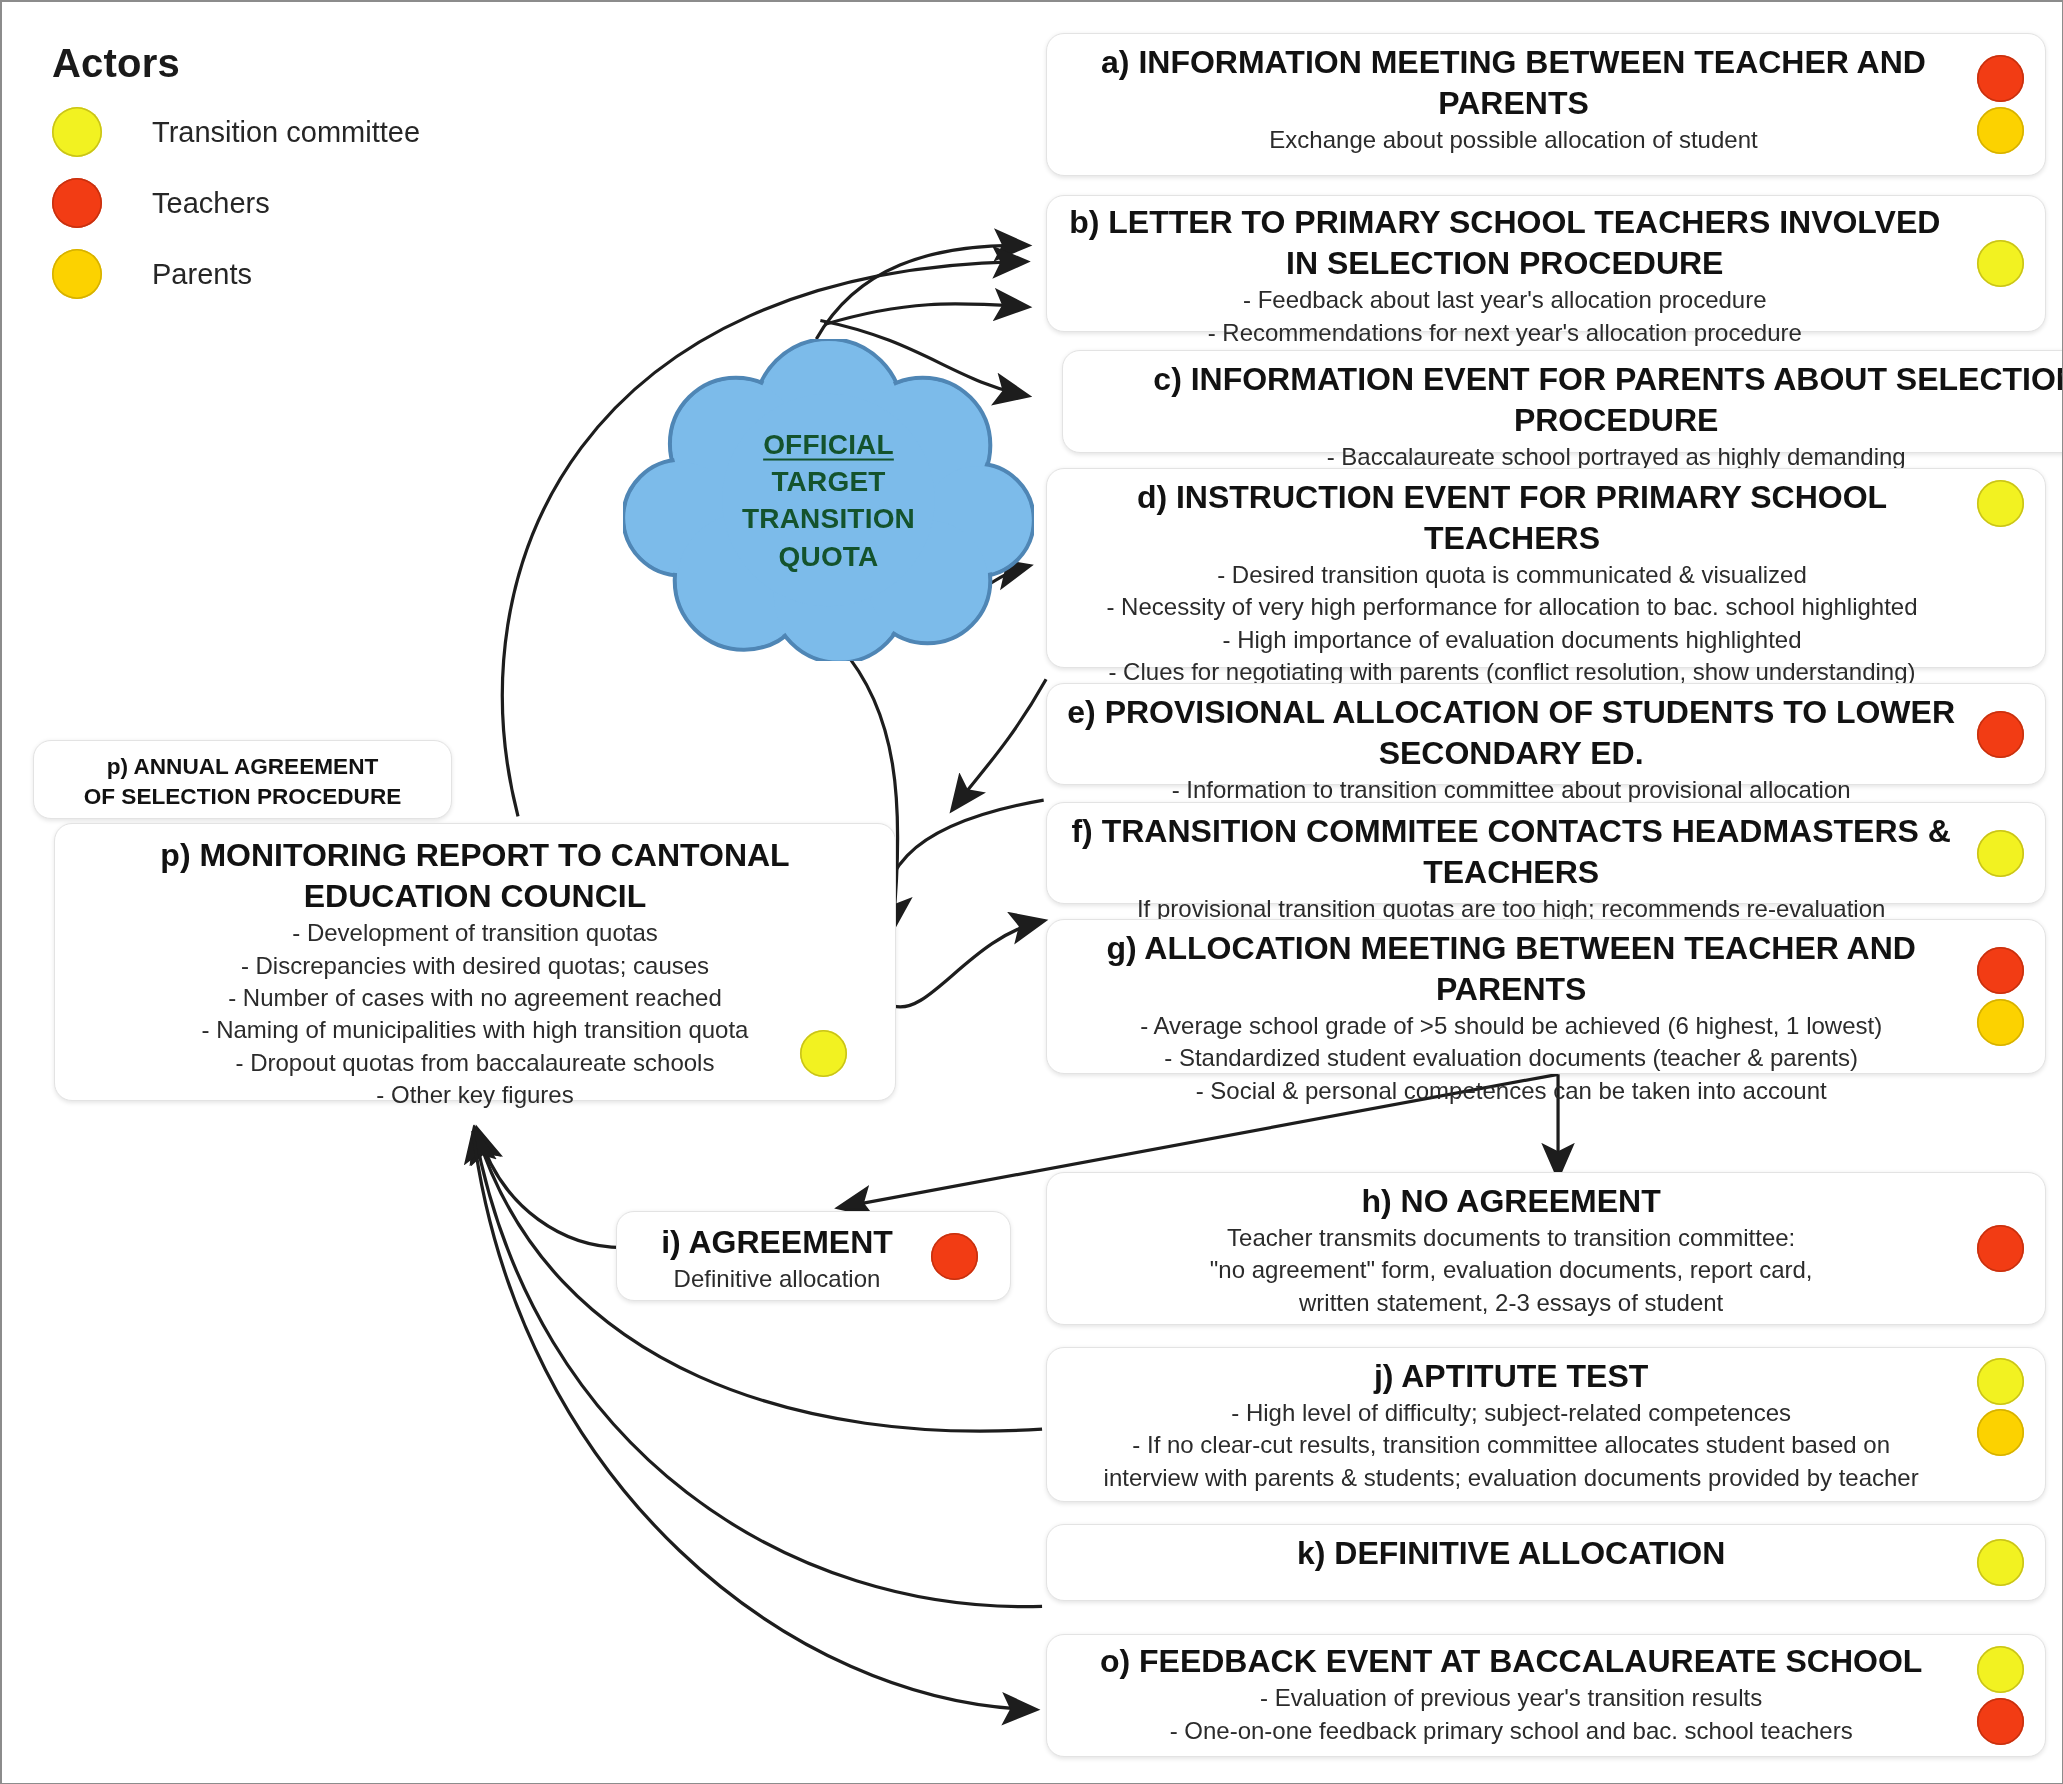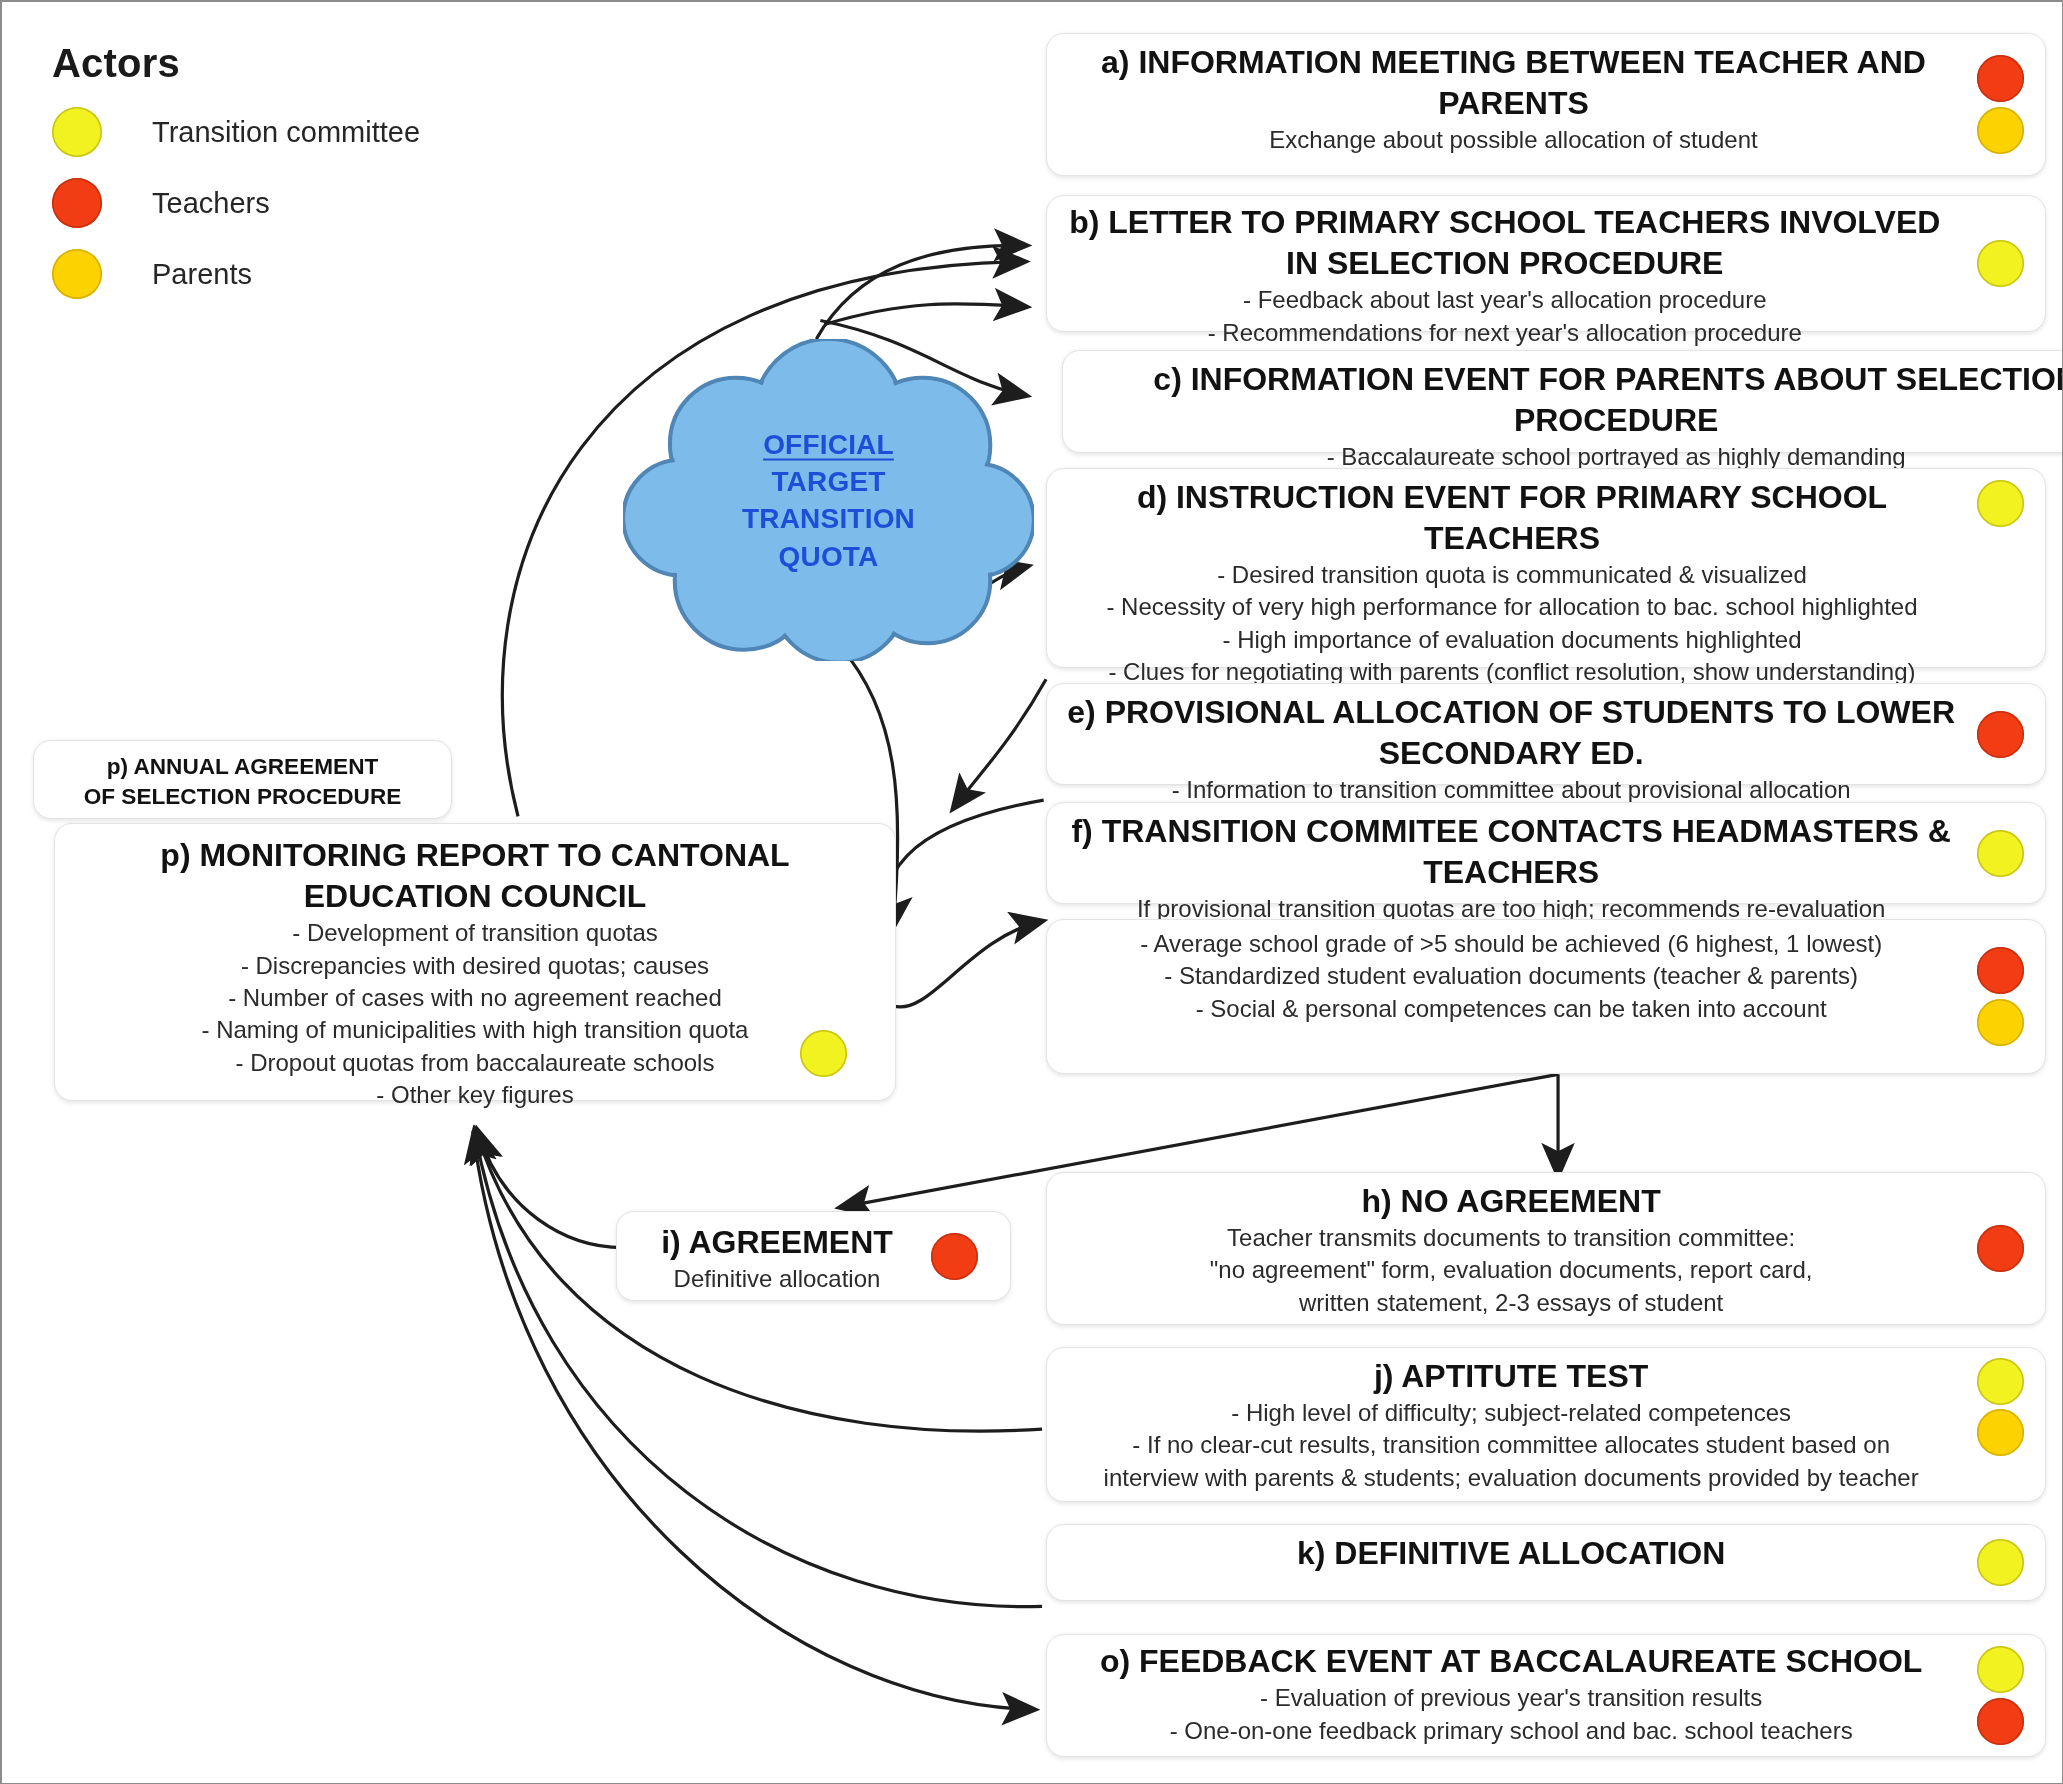--- a/index.html
+++ b/index.html
@@ -39,21 +39,21 @@
   #card-p-annual .body{padding:11.3px 21px;text-align:center;}
   #card-p-annual .hd{font-size:22.6px;line-height:1.3;}
 
   
   #card-i .body{padding:9.7px 97px 9.7px 24px;}
 
   
   #cloud{position:absolute;left:621px;top:337px;width:411px;height:322px;}
   #cloud .txt{
     position:absolute;left:0;right:0;top:50%;transform:translateY(-50%);
-    text-align:center;font-size:28px;font-weight:bold;color:#1d4ed8;line-height:1.33;
+    text-align:center;font-size:28px;font-weight:bold;color:#14532d;line-height:1.33;
     letter-spacing:0.2px;
   }
   #cloud .txt .u{text-decoration:underline;text-underline-offset:4.8px;}
   svg.layer{position:absolute;left:0;top:0;width:2064px;height:1785px;pointer-events:none;}
 </style>
 </head>
 <body>
 
 <div id="canvas">
 
@@ -206,20 +206,21 @@
       <div class="hd">f) TRANSITION COMMITEE CONTACTS HEADMASTERS &amp; TEACHERS</div>
       <div class="ln">If provisional transition quotas are too high; recommends re-evaluation</div>
     </div>
     <div class="dots">
       <span class="dot dot-yellow"></span>
     </div>
   </div>
 
   <div class="card" id="card-g" style="left:1044px;top:917px;width:1000px;height:155px;">
     <div class="body" style="padding:8px 89px 8px 19.3px;">
+      <div class="hd">g) ALLOCATION MEETING BETWEEN TEACHER AND PARENTS</div>
       <div class="ln">- Average school grade of &gt;5 should be achieved (6 highest, 1 lowest)</div>
       <div class="ln">- Standardized student evaluation documents (teacher &amp; parents)</div>
       <div class="ln">- Social &amp; personal competences can be taken into account</div>
     </div>
     <div class="dots">
       <span class="dot dot-red"></span>
       <span class="dot dot-gold"></span>
     </div>
   </div>
 

